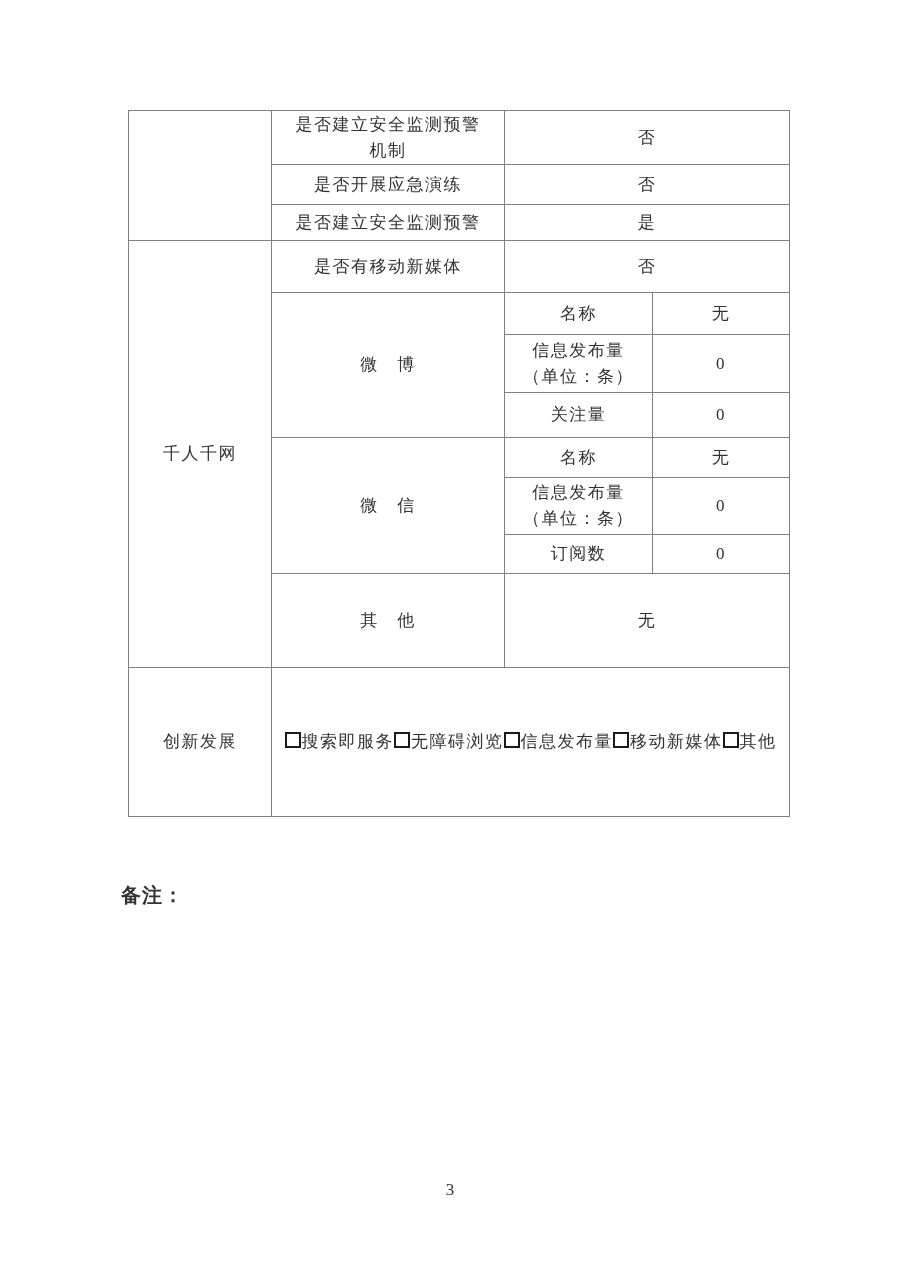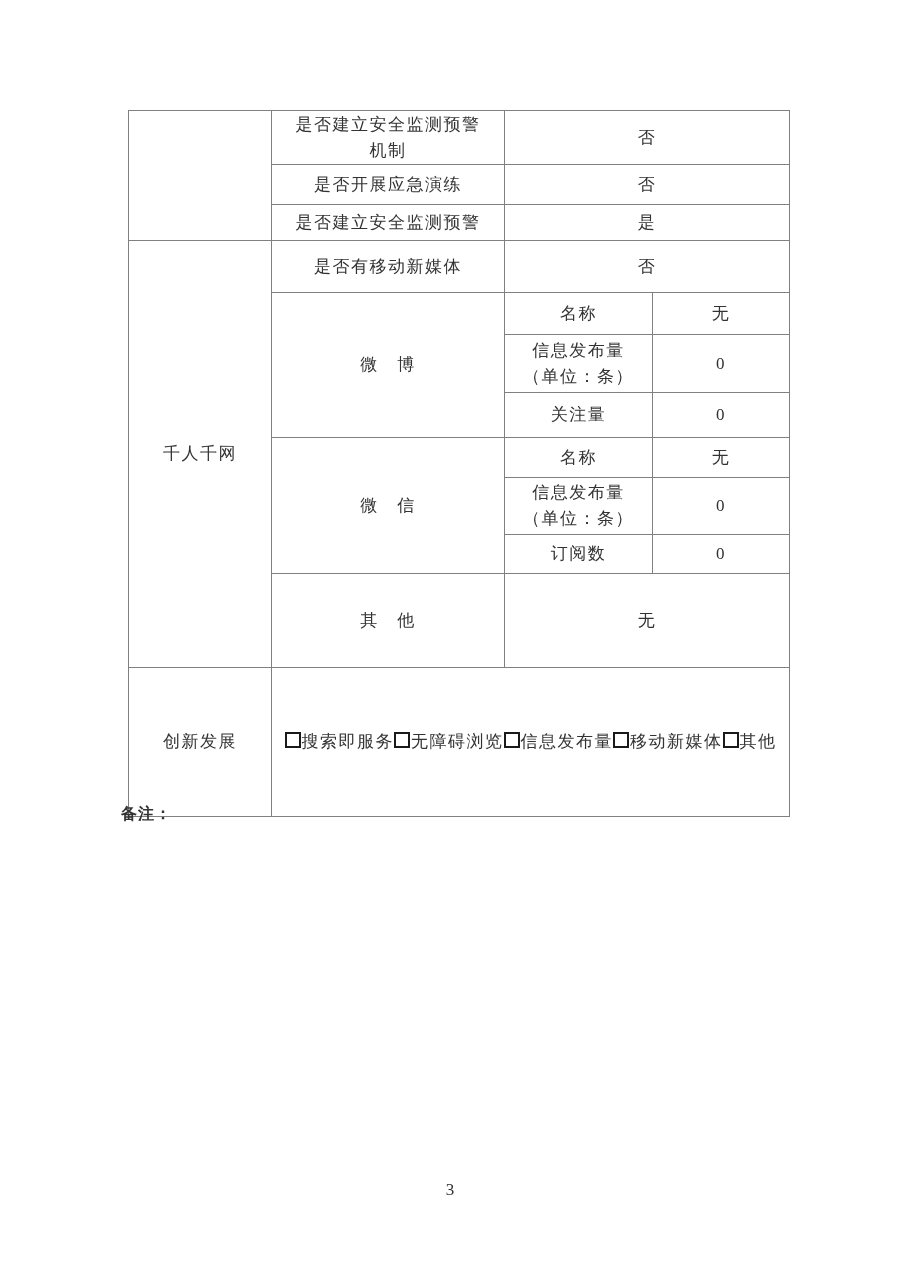--- a/index.html
+++ b/index.html
@@ -52,22 +52,22 @@
     width: 12px;
     height: 12px;
     border: 2px solid #1a1a1a;
     background: #ffffff;
     vertical-align: -1px;
     margin: 0 1px 0 0;
   }
   .notes {
     position: absolute;
     left: 121px;
-    top: 804px;
-    font-size: 16px;
+    top: 882px;
+    font-size: 20px;
     font-weight: bold;
     letter-spacing: 1px;
   }
   .page-number {
     position: absolute;
     left: 0;
     right: 0;
     top: 1180px;
     text-align: center;
     font-size: 17px;

